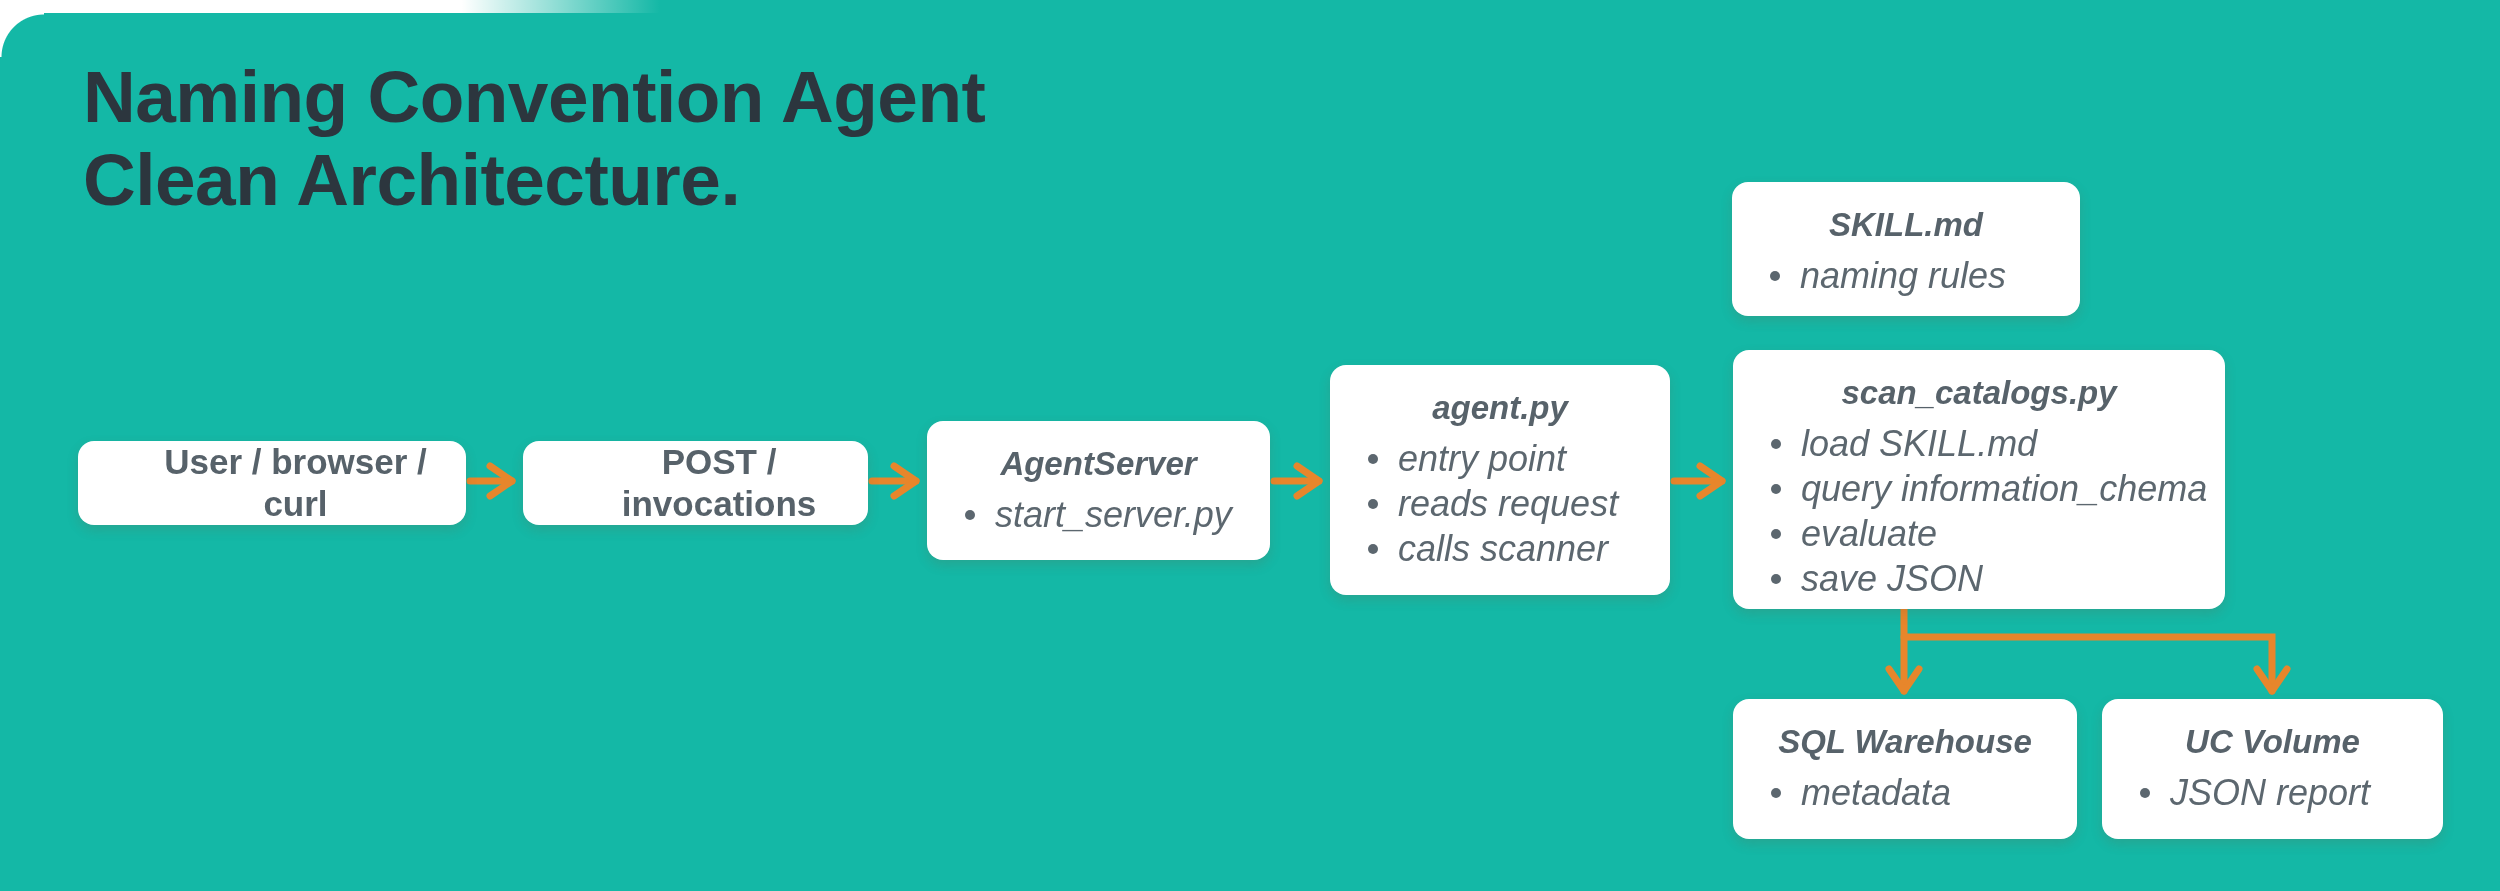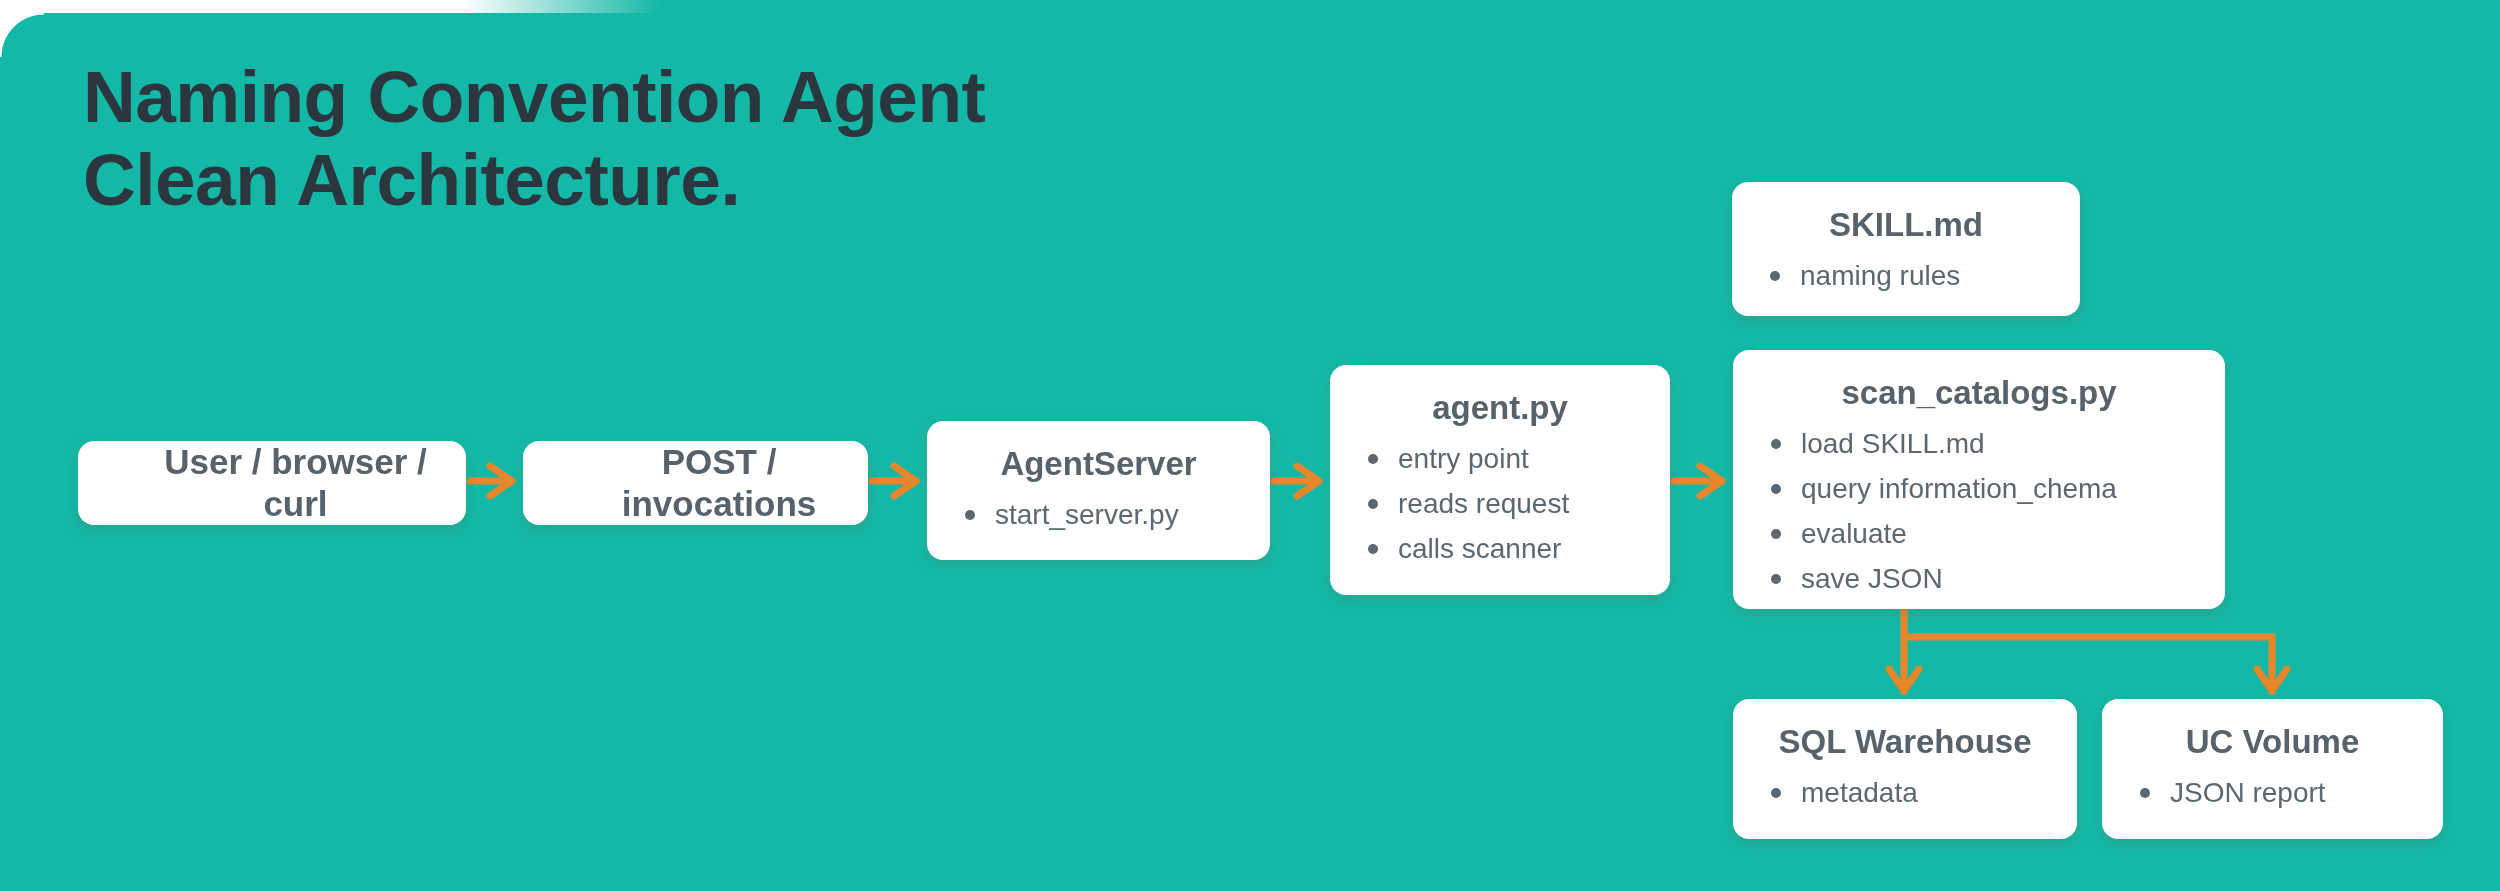--- a/index.html
+++ b/index.html
@@ -43,32 +43,32 @@
     color: #57626a;
     padding-left: 47px;
   }
   .node.label-only { display: flex; align-items: center; justify-content: center; }
   .node.label-only .node-title { font-size: 35px; font-weight: 700; padding: 0 10px; }
 
   .node .node-title {
     font-size: 33px; font-weight: 700; color: #57626a;
     text-align: center; line-height: 42px;
   }
-  .node.card { padding: 20px 24px 34px 24px; }
+  .node.card { padding: 20px 24px 34px 24px; font-style: italic; }
   .node.card .node-title { margin-top: 2px; }
 
   ul.bullets {
     list-style: none;
     margin: 7px 0 0 0;
     padding: 0 0 0 14px;
   }
   ul.bullets li {
     position: relative;
     padding-left: 30px;
-    font-size: 28px;
+    font-size: 36px;
     line-height: 45px;
     color: #5c676f;
     white-space: nowrap;
   }
   ul.bullets li::before {
     content: "";
     position: absolute; left: 0; top: 18px;
     width: 10px; height: 10px; border-radius: 50%;
     background: #5c676f;
   }

